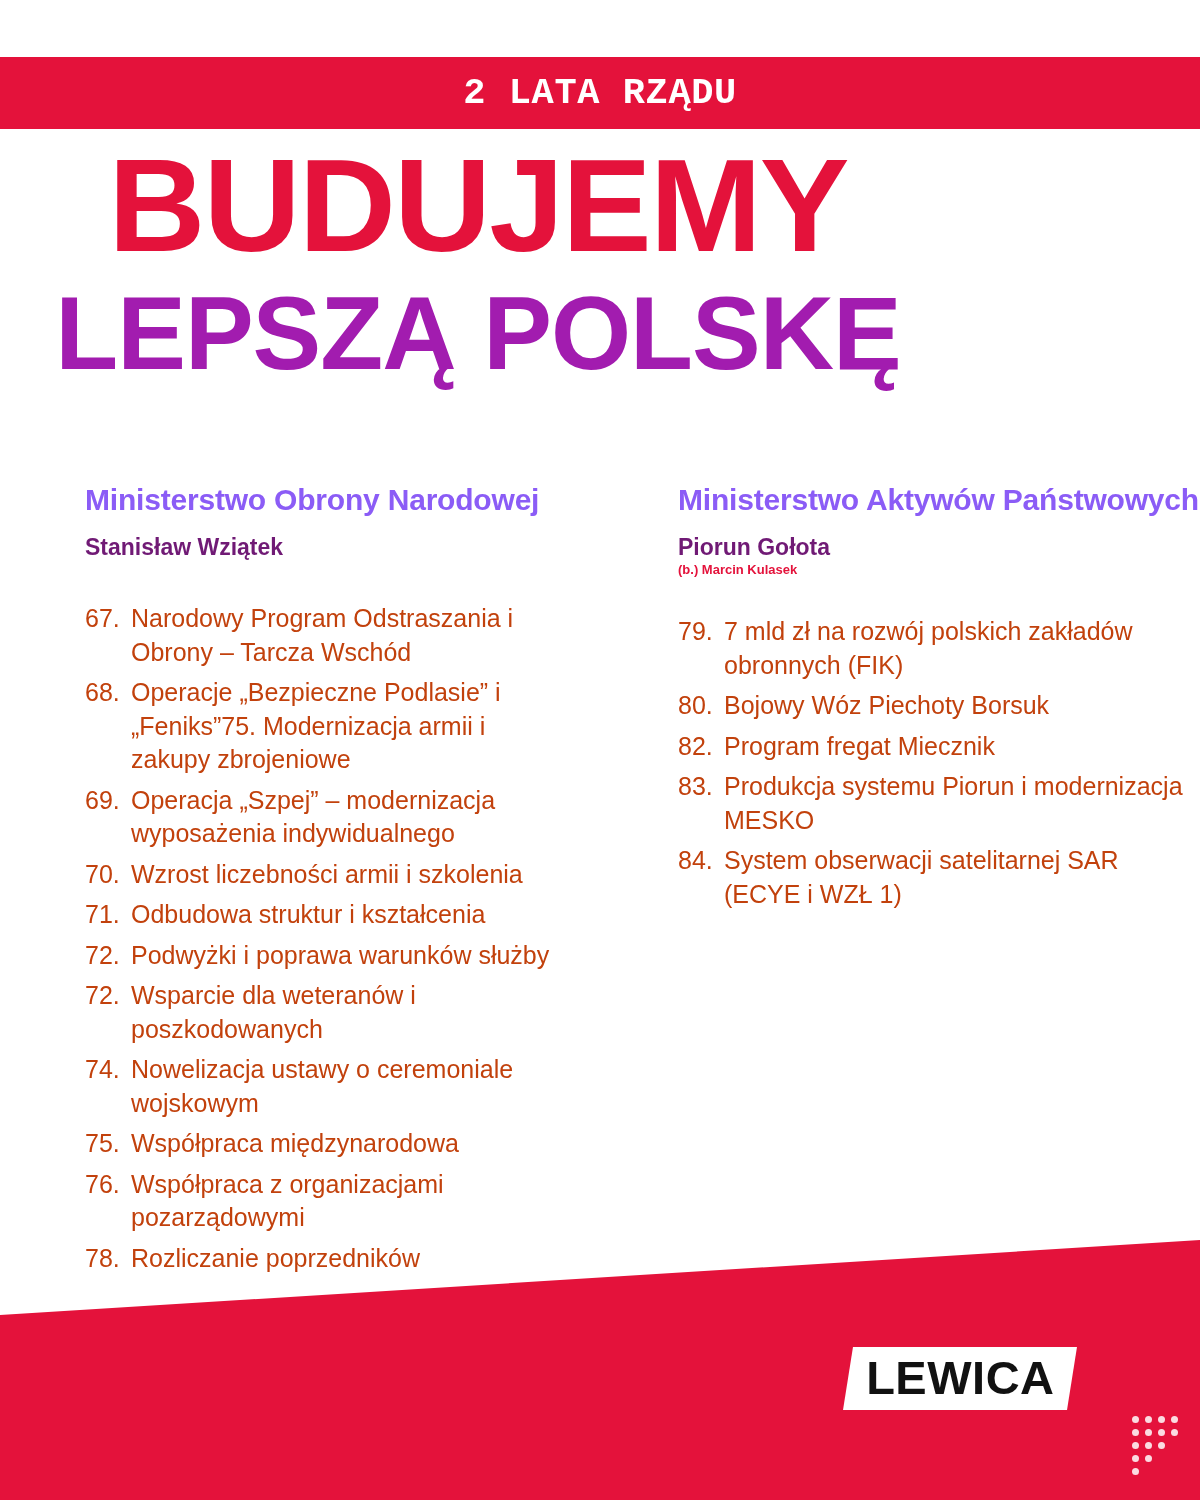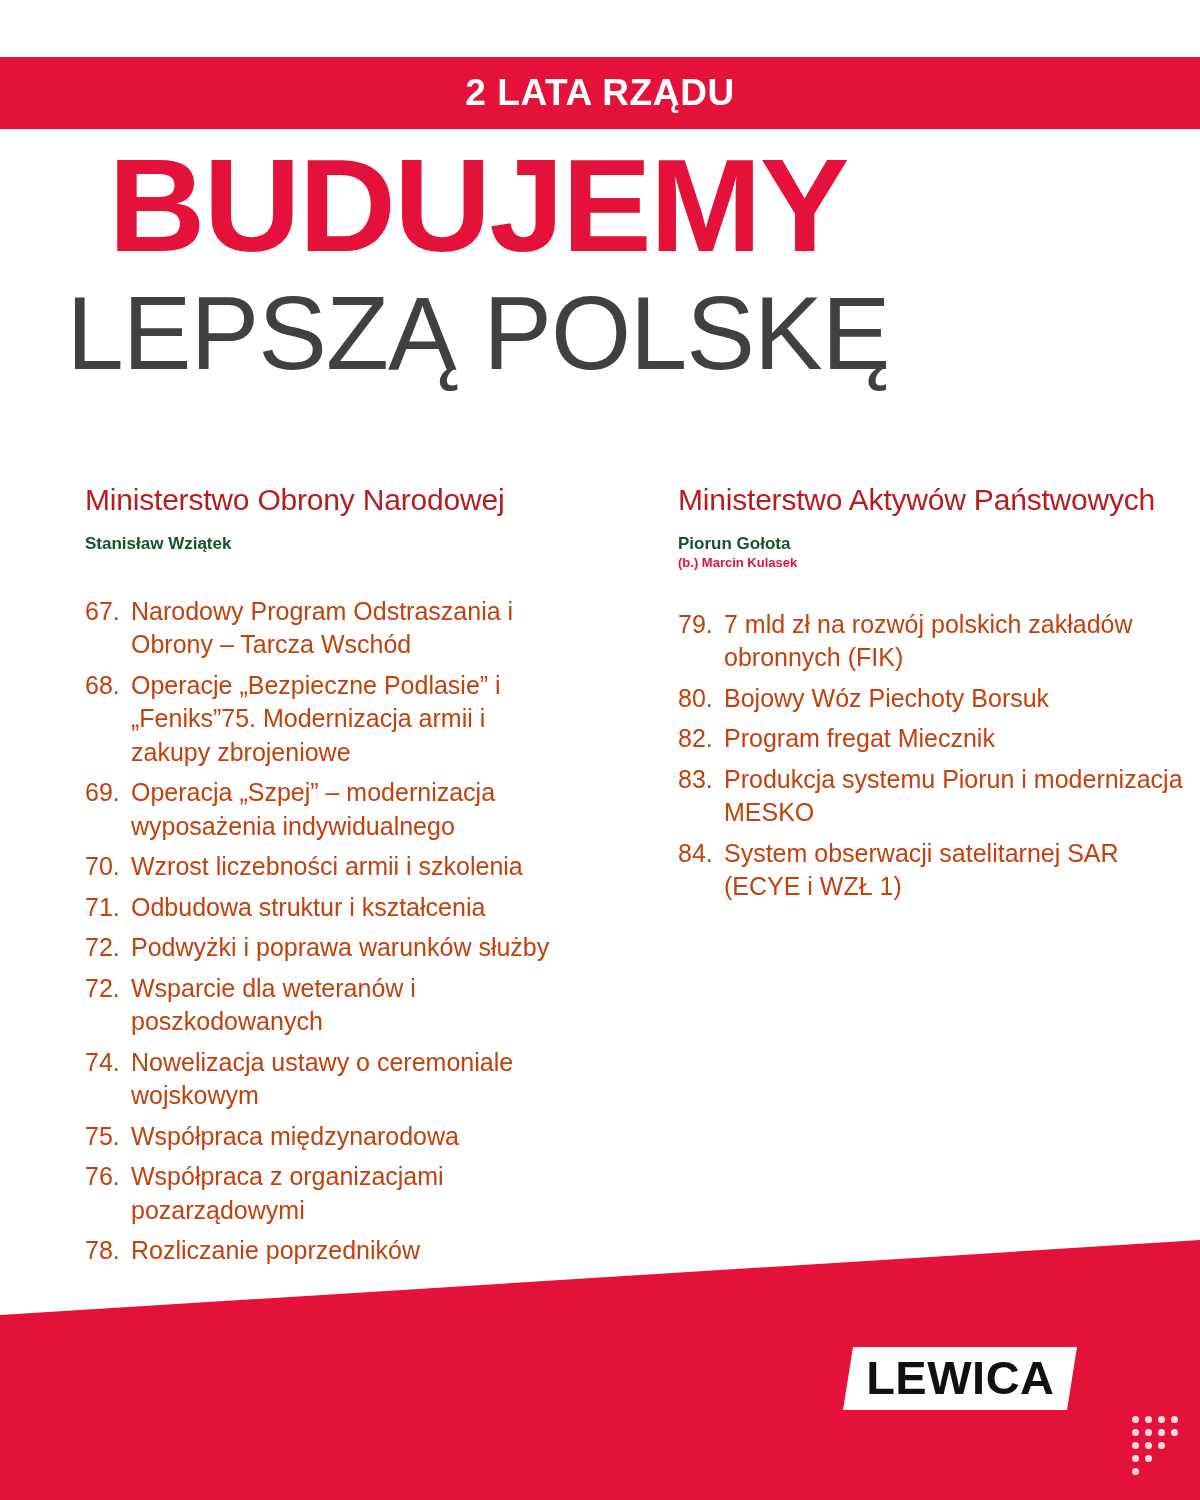--- a/index.html
+++ b/index.html
@@ -33,21 +33,21 @@
     background: #e4123b;
     display: flex;
     align-items: center;
     justify-content: center;
   }
   .top-banner-text {
     color: #ffffff;
     font-size: 37px;
     font-weight: bold;
     letter-spacing: 0.6px;
-    font-family: Liberation Sans, sans-serif;
+    font-family: Liberation Mono, monospace;
     text-transform: uppercase;
   }
 
   
   .headline-wrap {
     position: absolute;
     top: 140px;
     left: 0;
     width: 956px;
     text-align: center;
@@ -55,24 +55,24 @@
   .headline-1 {
     color: #e4123b;
     font-size: 132px;
     line-height: 1.0;
     font-weight: bold;
     letter-spacing: -2px;
     font-family: "Liberation Sans", sans-serif;
     transform: scaleX(1.02);
   }
   .headline-2 {
-    color: #404040;
+    color: #a21caf;
     font-size: 103px;
     line-height: 1.0;
-    font-weight: normal;
+    font-weight: bold;
     letter-spacing: -1px;
     margin-top: 10px;
     font-family: "Liberation Sans", sans-serif;
   }
 
   
   .columns {
     position: absolute;
     top: 482px;
     left: 0;
@@ -86,29 +86,29 @@
     width: 590px;
     padding-left: 85px;
     padding-right: 20px;
   }
   .col-right {
     width: 610px;
     padding-left: 88px;
   }
 
   .ministry-title {
-    color: #b91c1c;
+    color: #8b5cf6;
     font-size: 30px;
-    font-weight: normal;
+    font-weight: bold;
     line-height: 1.22;
     letter-spacing: -0.2px;
   }
   .person {
-    color: #14532d;
-    font-size: 17px;
+    color: #701a75;
+    font-size: 23px;
     font-weight: bold;
     line-height: 1.3;
     margin-top: 14px;
   }
   .person-line2 {
     color: #e4123b;
     font-size: 13px;
     font-weight: bold;
     line-height: 1.3;
   }

